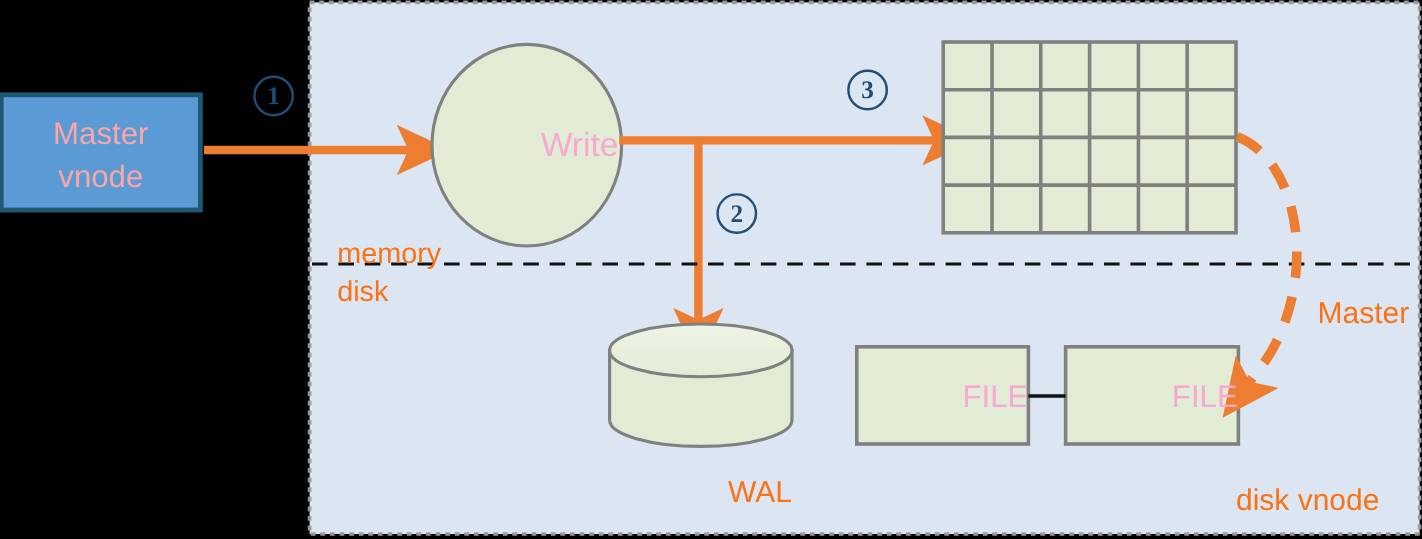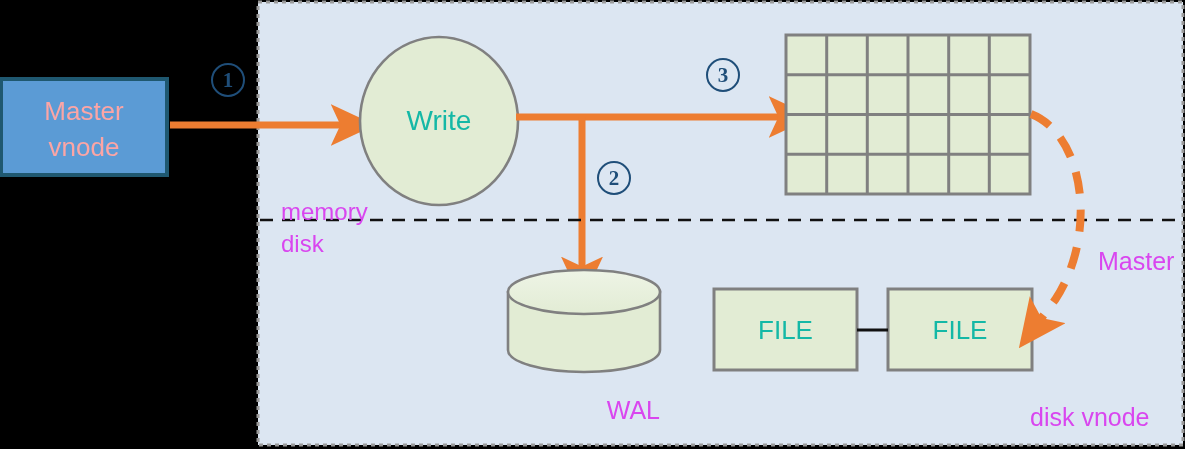--- a/index.html
+++ b/index.html
@@ -29,24 +29,25 @@
     white-space: nowrap;
     line-height: 1;
   }
   .lbl-master {
     color: #fca5a5;
     font-size: 26px;
     text-align: center;
     line-height: 1.38;
   }
   .lbl-dark {
-    color: #14b8a6;
+    color: #f9a8d4;
+    padding-left: 44px;
   }
   .lbl-black {
-    color: #d946ef;
+    color: #f97316;
   }
   .num-circle {
     position: absolute;
     width: 34px;
     height: 34px;
     border: 2px solid #1f4e79;
     border-radius: 50%;
     color: #1f4e79;
     font-family: "Liberation Serif", serif;
     font-size: 21px;

